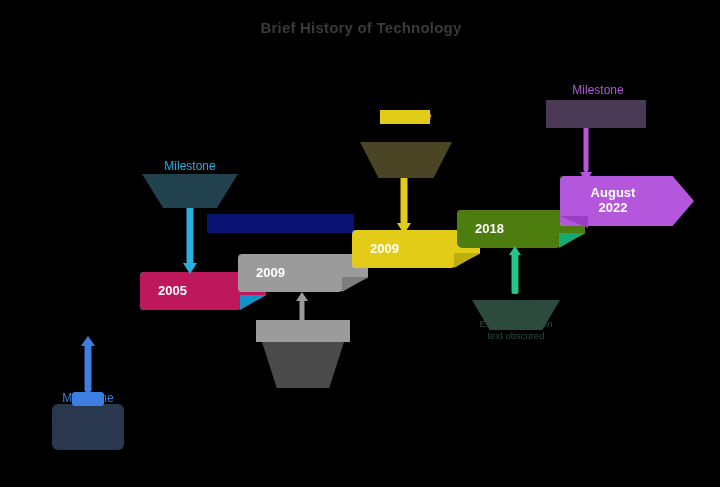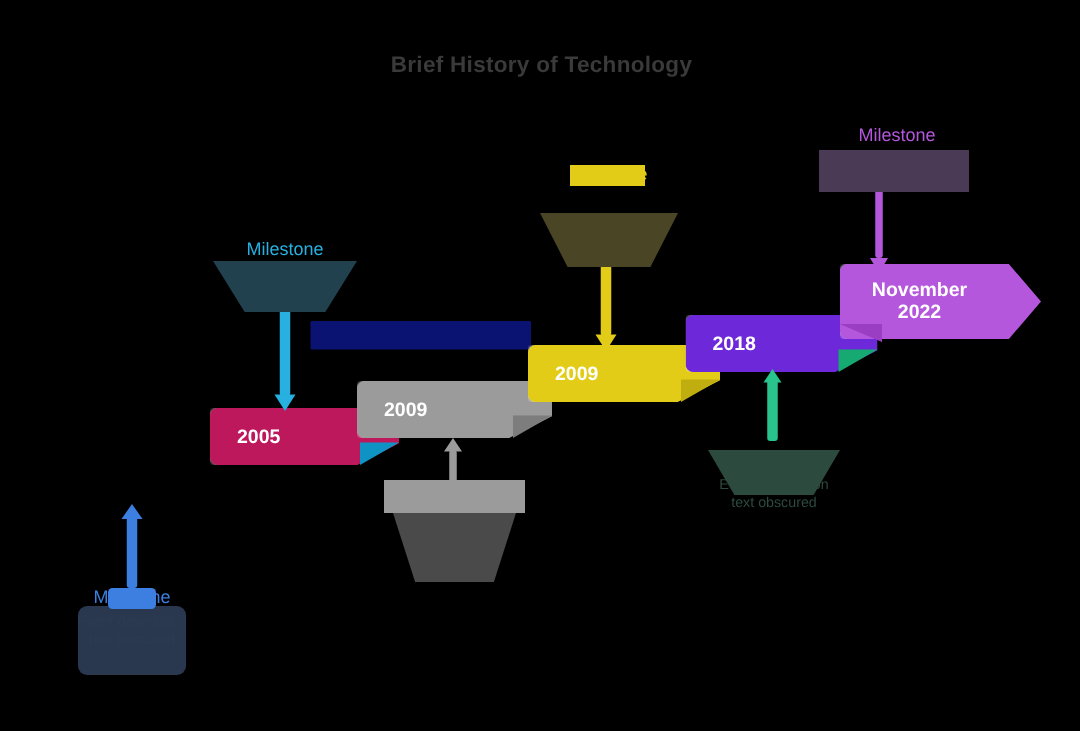--- a/index.html
+++ b/index.html
@@ -5,21 +5,21 @@
   html,body{margin:0;padding:0;background:#000;}
   body{width:720px;height:487px;position:relative;overflow:hidden;
        font-family:"Liberation Sans",sans-serif;}
 
   #canvas{position:absolute;inset:0;}
 
   .abs{position:absolute;}
 
   
   #title{
-    left:255px; top:30px; width:212px; height:28px;
+    left:255px; top:14px; width:212px; height:28px;
     display:flex;align-items:center;justify-content:center;
     color:#3a3a3a; font-size:15px; font-weight:bold; letter-spacing:.2px;
     text-align:center; line-height:1.1; white-space:nowrap; overflow:hidden;
   }
 
   
   .banner{
     height:38px;
     display:flex;align-items:center;
     color:#ffffff;font-weight:bold;font-size:13px;
@@ -132,39 +132,39 @@
     <div class="head" style="bottom:0;border-left:7px solid transparent;border-right:7px solid transparent;border-top:11px solid #e2cc18;"></div>
   </div>
   <div class="headline" style="left:358px;top:110px;width:96px;color:#e2cc18;">Milestone</div>
   <div class="body-text" style="left:354px;top:146px;width:104px;color:#4a4524;">Event description
 text obscured</div>
   <div class="abs" style="left:380px;top:110px;width:50px;height:14px;background:#e2cc18;"></div>
   <div class="abs" style="left:360px;top:142px;width:92px;height:36px;background:#4a4524;
               clip-path:polygon(0 0,100% 0,80% 100%,20% 100%);"></div>
 
   <div class="abs" style="left:457px;top:210px;width:128px;height:38px;">
-    <div class="banner tag" style="width:128px;height:38px;background:#6d28d9;align-items:center;">
+    <div class="banner tag" style="width:128px;height:38px;background:#4d7c0f;align-items:center;">
       <span class="banner-label">2018</span>
     </div>
     <div class="foldtri" style="left:102px;top:23px;width:0;height:0;
                 border-left:26px solid #17a972;border-bottom:15px solid transparent;"></div>
   </div>
   <div class="stem" style="left:503px;top:246px;width:24px;height:48px;">
     <div class="bar" style="background:#28c48c;top:6px;height:42px;"></div>
     <div class="head" style="top:0;border-left:6px solid transparent;border-right:6px solid transparent;border-bottom:9px solid #28c48c;"></div>
   </div>
   <div class="headline" style="left:468px;top:302px;width:96px;color:#28c48c;">Milestone</div>
   <div class="body-text" style="left:466px;top:318px;width:100px;color:#2d4a3e;">Event description
 text obscured</div>
   <div class="abs" style="left:472px;top:300px;width:88px;height:30px;background:#2d4a3e;
               clip-path:polygon(0 0,100% 0,80% 100%,20% 100%);"></div>
 
   <div class="abs" style="left:560px;top:176px;width:134px;height:50px;">
     <div class="banner arrow" style="width:134px;height:50px;background:#b457dd;">
-      <span class="banner-label">November
+      <span class="banner-label">August
 2022</span>
     </div>
   </div>
   <div class="foldtri" style="left:560px;top:216px;width:0;height:0;
               border-left:0;border-right:28px solid #9a3ec4;border-bottom:12px solid transparent;"></div>
   <div class="stem" style="left:574px;top:110px;width:24px;height:72px;">
     <div class="bar" style="background:#b457dd;top:0;height:62px;width:5px;"></div>
     <div class="head" style="bottom:0;border-left:6px solid transparent;border-right:6px solid transparent;border-top:10px solid #b457dd;"></div>
   </div>
   <div class="headline" style="left:546px;top:84px;width:104px;color:#b457dd;">Milestone</div>

